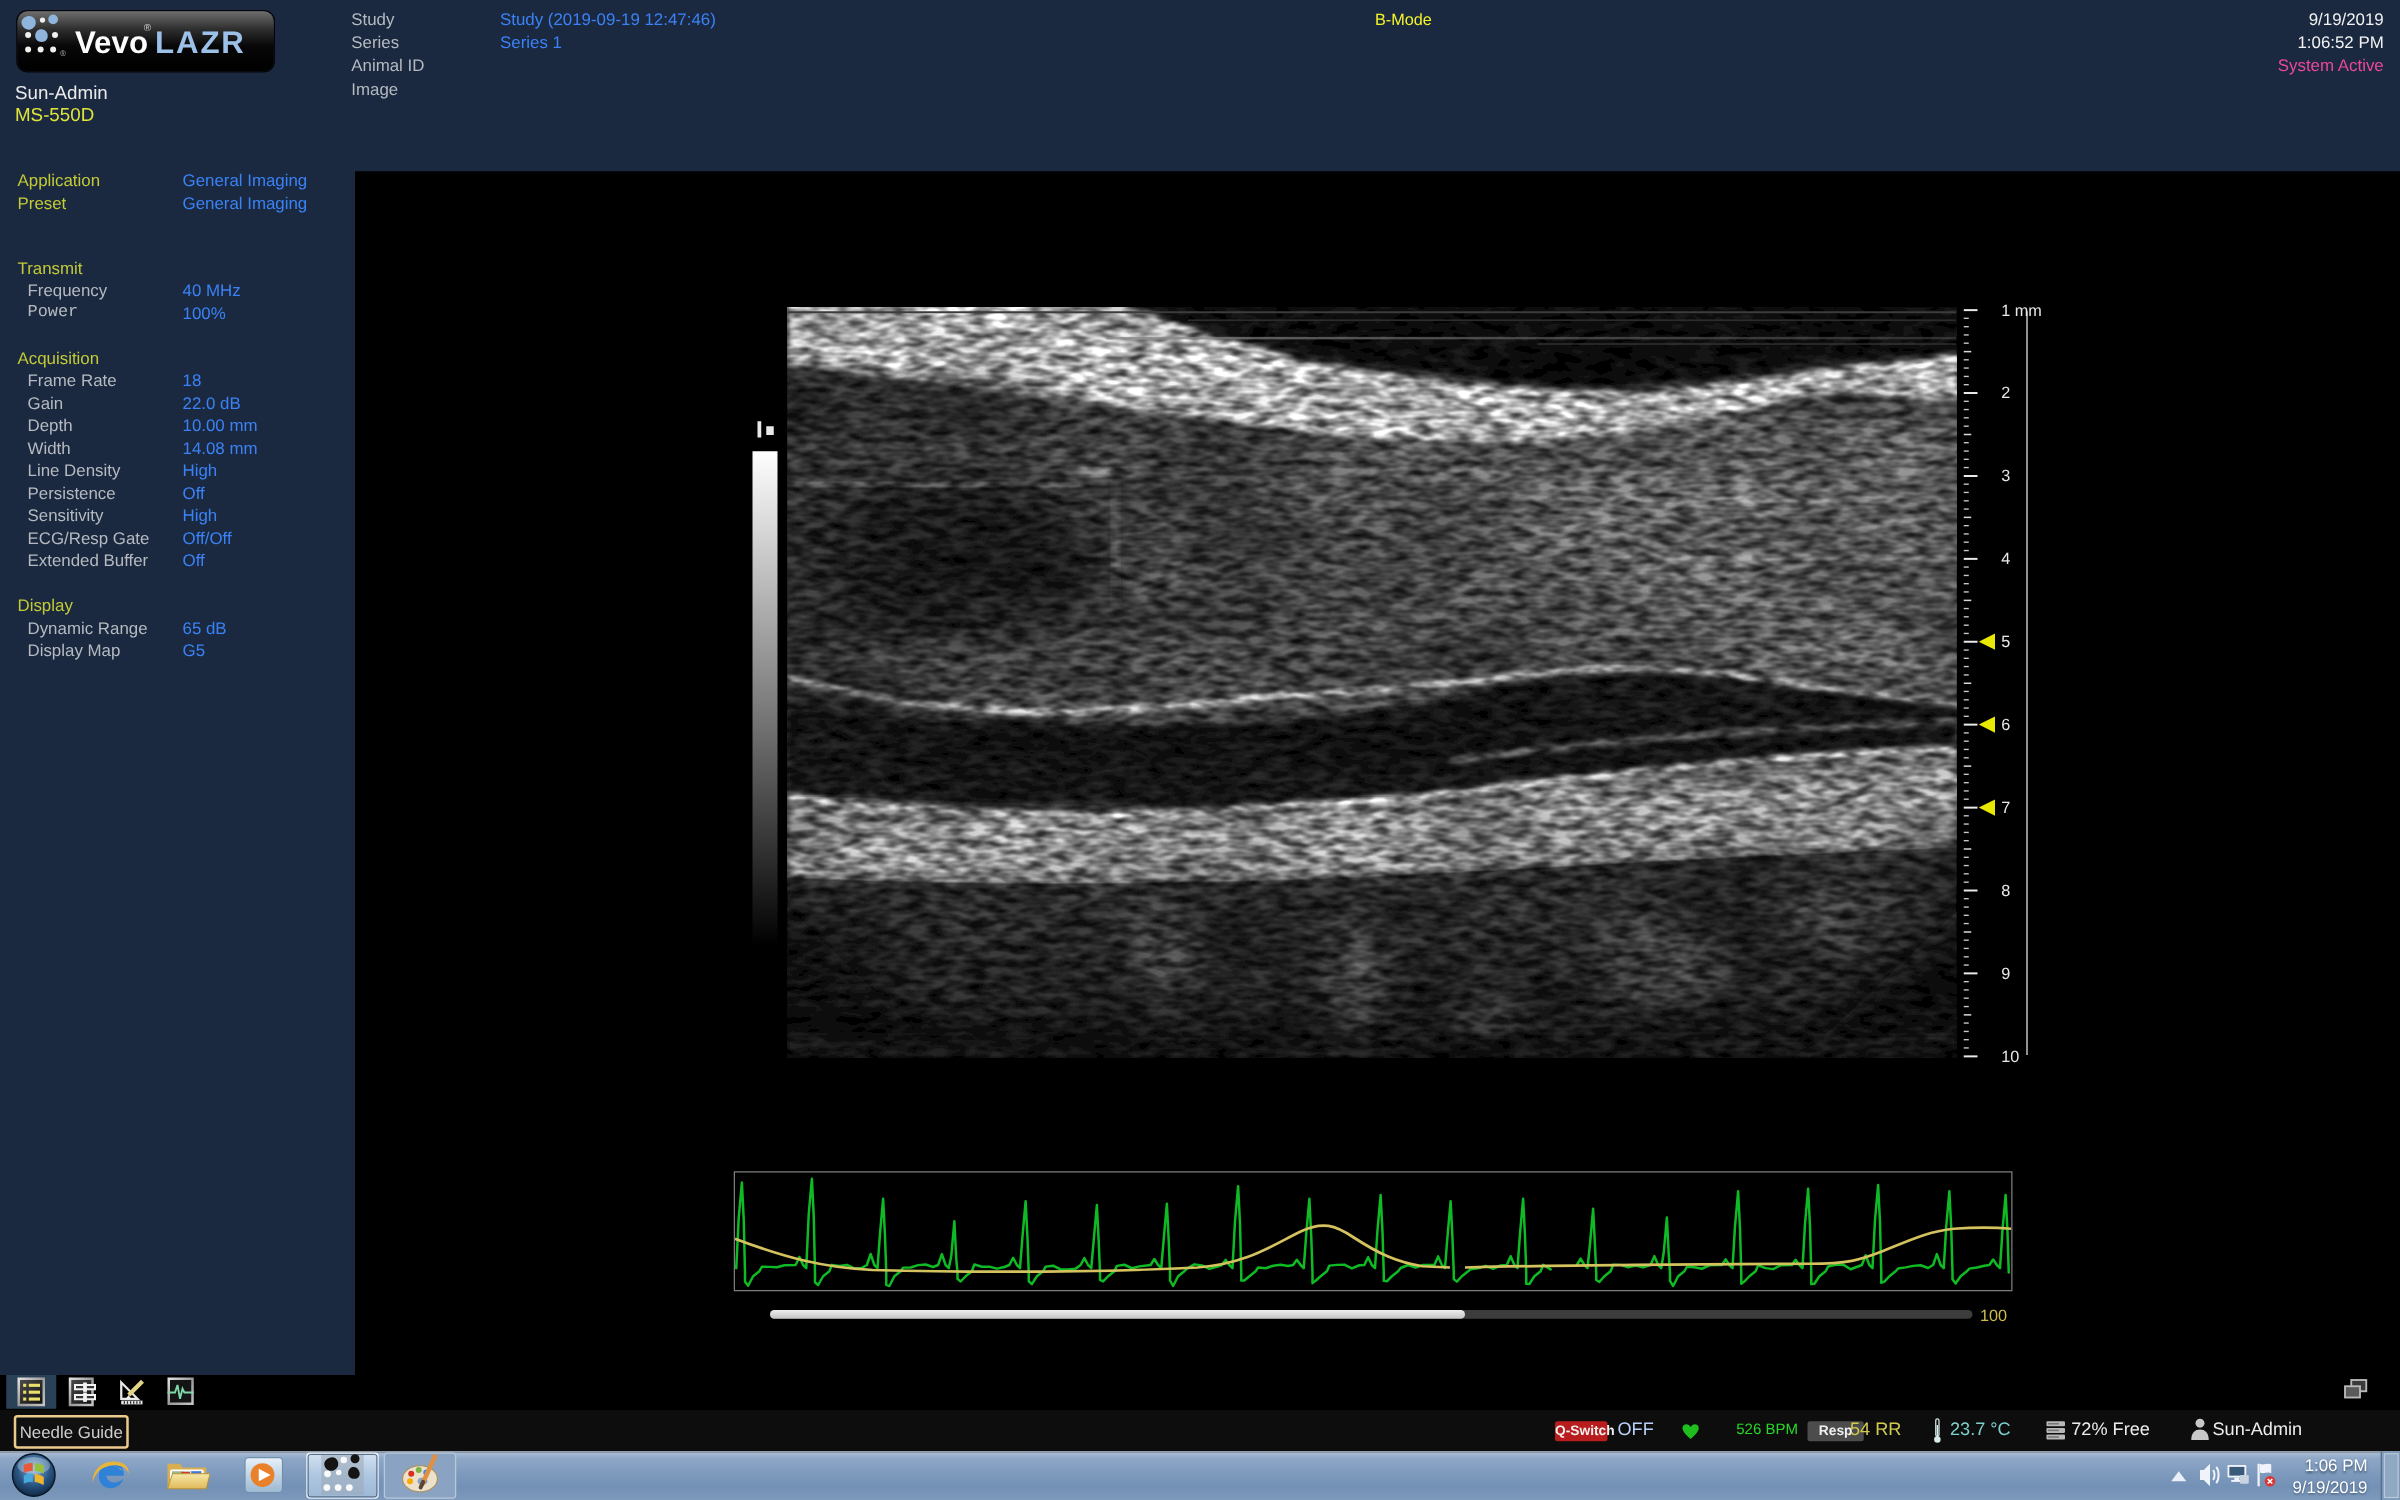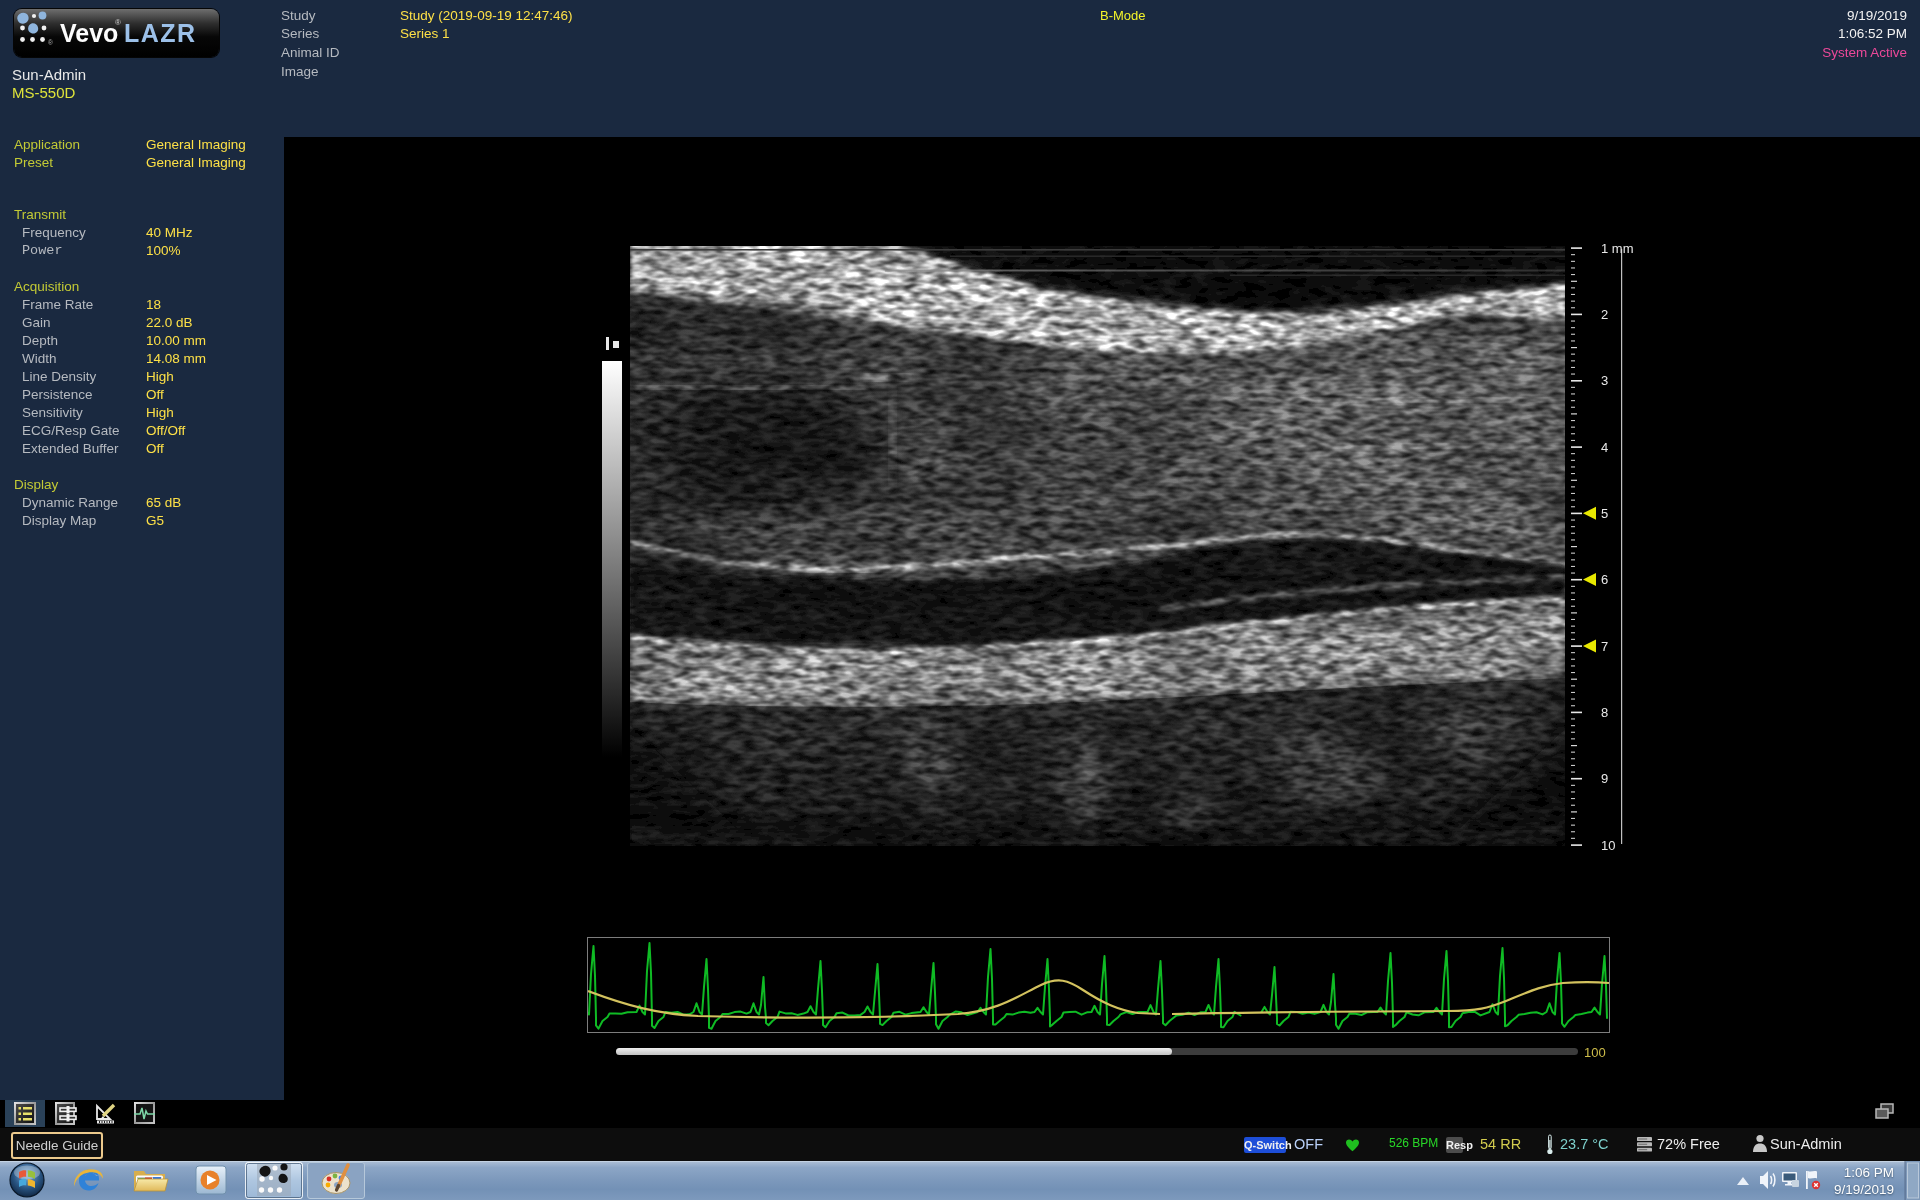--- a/index.html
+++ b/index.html
@@ -1,18 +1,18 @@
 <!DOCTYPE html>
 <html><head><meta charset="utf-8">
 <style>
 html,body{margin:0;padding:0;background:#000;width:1920px;height:1200px;overflow:hidden;}
 body{font-family:"Liberation Sans",sans-serif;position:relative;}
 .abs{position:absolute;white-space:nowrap;}
 .lbl{color:#b6bac0;font-size:13.5px;}
-.val{color:#fde047;font-size:13.5px;}
+.val{color:#3b82f6;font-size:13.5px;}
 .hdr{color:#c3ca35;font-size:13.5px;}
 </style></head>
 <body>
 <div class="abs" style="left:0;top:0;width:1920px;height:137px;background:#1a2940;"></div>
 <div class="abs" style="left:0;top:0;width:284px;height:1100px;background:#1a2940;"></div>
 
 <div class="abs" style="left:14px;top:9px;width:205px;height:48px;border-radius:8px;
  background:linear-gradient(#6e6e6e 0%,#2e2e2e 30%,#070707 58%,#000 100%);box-shadow:0 0 0 1px #050505;"></div>
 <svg class="abs" style="left:14px;top:9px;" width="205" height="48" viewBox="0 0 205 48">
  <g>
@@ -399,27 +399,27 @@
 </g>
 
 <g transform="translate(1876,4)" fill="none" stroke="#b8b8b8" stroke-width="1.5">
  <rect x="5" y="0" width="12" height="9" fill="#3a3a3a"></rect>
  <rect x="0" y="5" width="12" height="9" fill="#5a5a5a"></rect>
 </g>
 </svg>
 
 <div class="abs" style="left:0;top:1128px;width:1920px;height:33px;background:#0d0d0d;"></div>
 <div class="abs" style="left:11px;top:1132px;width:88px;height:23px;border:2px solid #ecc98c;border-radius:3px;background:#101010;color:#cfcfcf;font-size:13.5px;line-height:23px;text-align:center;">Needle Guide</div>
-<div class="abs" style="left:1244px;top:1137px;width:42px;height:16px;background:#1d4ed8;border-radius:2px;color:#f0f0f0;font-size:11px;font-weight:bold;line-height:16px;text-align:center;">Q-Switch</div>
+<div class="abs" style="left:1244px;top:1137px;width:42px;height:16px;background:#b91c1c;border-radius:2px;color:#f0f0f0;font-size:11px;font-weight:bold;line-height:16px;text-align:center;">Q-Switch</div>
 <div class="abs" style="left:1294px;top:1136px;color:#b9d0f8;font-size:14.5px;">OFF</div>
 <svg class="abs" style="left:1345px;top:1139px;" width="15" height="13" viewBox="0 0 17 16">
  <path d="M8.5,15 C2,9.5 0.5,6.5 0.5,4.2 C0.5,2 2.2,0.5 4.3,0.5 C6,0.5 7.6,1.6 8.5,3.2 C9.4,1.6 11,0.5 12.7,0.5 C14.8,0.5 16.5,2 16.5,4.2 C16.5,6.5 15,9.5 8.5,15 Z" fill="#1fbe1f"></path>
 </svg>
 <div class="abs" style="left:1366px;top:1136px;color:#28d828;font-size:12px;margin-left:23px;">526 BPM</div>
-<div class="abs" style="left:1446px;top:1137px;width:17px;height:16px;background:#4c4c4c;border-radius:2px;color:#f0f0f0;font-size:11px;font-weight:bold;line-height:16px;text-align:center;">Resp</div>
+<div class="abs" style="left:1446px;top:1137px;width:45px;height:16px;background:#4c4c4c;border-radius:2px;color:#f0f0f0;font-size:11px;font-weight:bold;line-height:16px;text-align:center;">Resp</div>
 <div class="abs" style="left:1480px;top:1136px;color:#d3cc4e;font-size:14.5px;">54 RR</div>
 <svg class="abs" style="left:1546px;top:1134px;" width="8" height="22" viewBox="0 0 8 22">
  <rect x="2.6" y="1" width="2.6" height="14" rx="1.3" fill="none" stroke="#d8ecec" stroke-width="1"></rect>
  <rect x="3.3" y="6" width="1.2" height="9" fill="#d8ecec"></rect>
  <circle cx="3.9" cy="17.5" r="2.6" fill="#d8ecec"></circle>
 </svg>
 <div class="abs" style="left:1560px;top:1136px;color:#7ed0cc;font-size:14.5px;">23.7 °C</div>
 <svg class="abs" style="left:1637px;top:1136px;" width="15" height="18" viewBox="0 0 17 18">
  <g fill="#b8b8b8">
       <rect x="0" y="0" width="17" height="4.5" rx="1"></rect>

